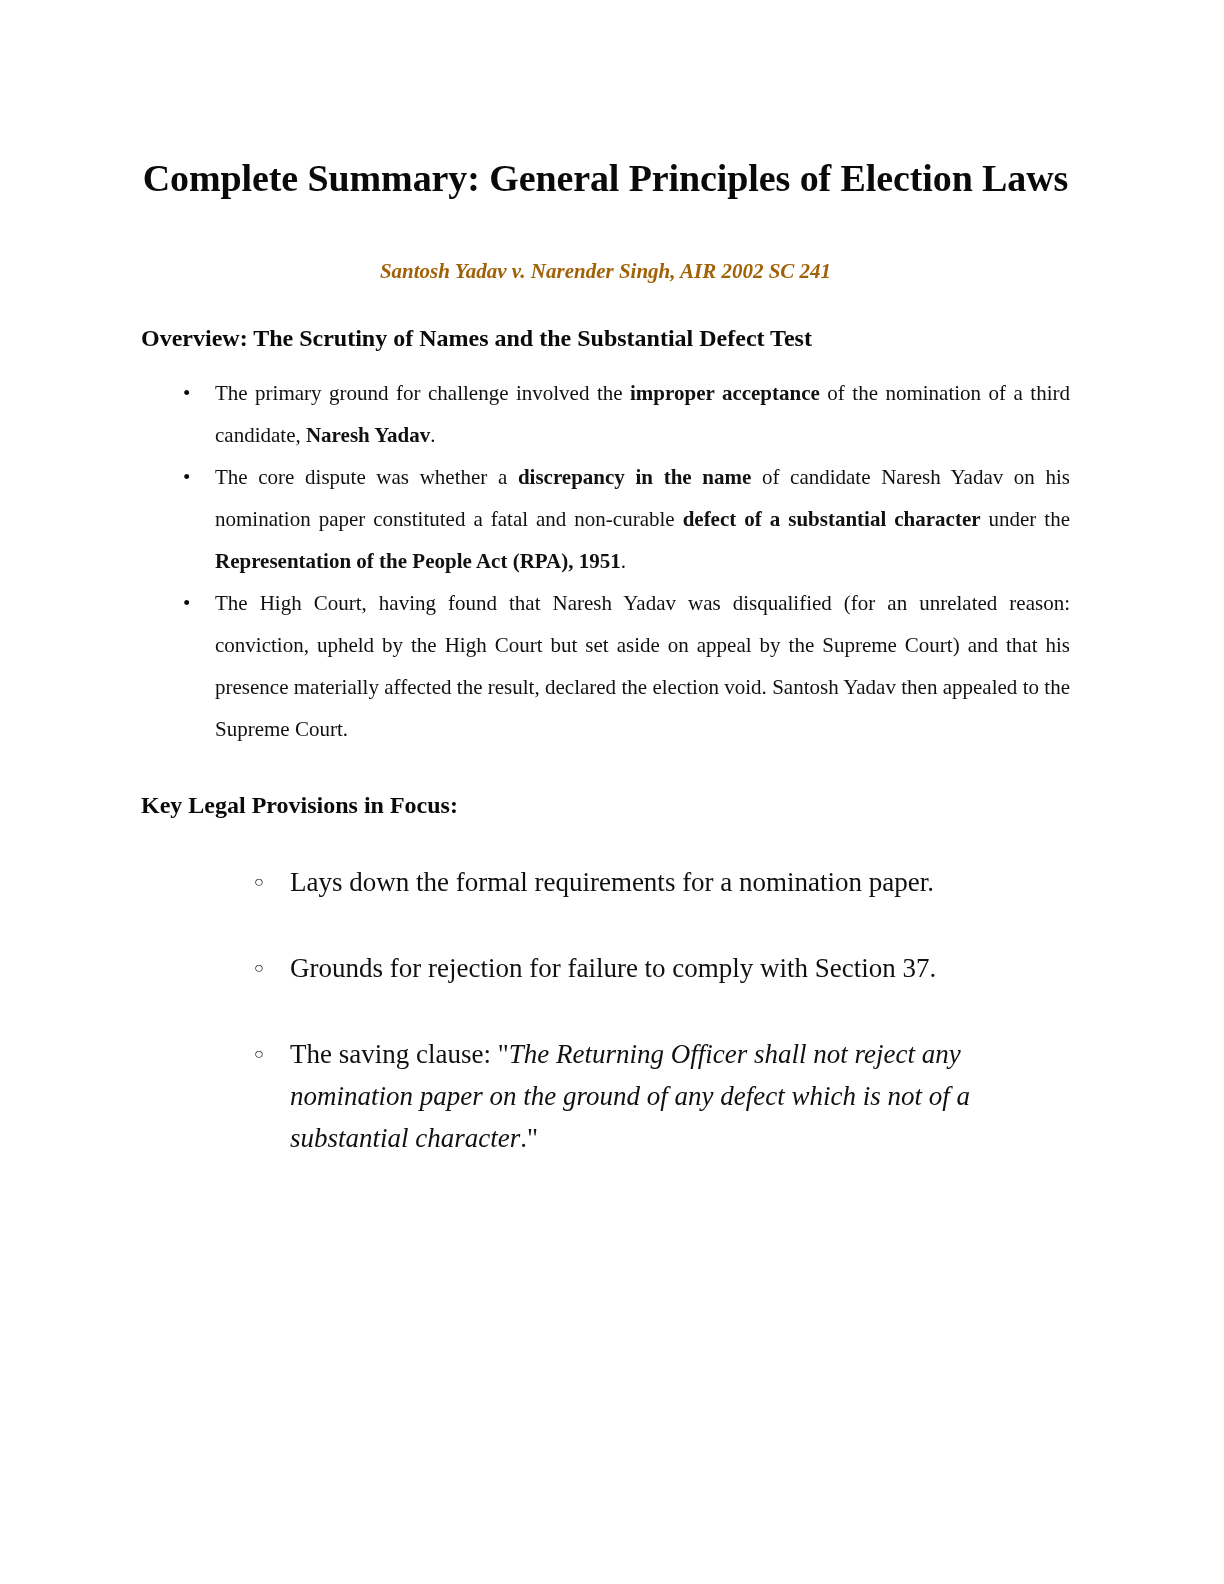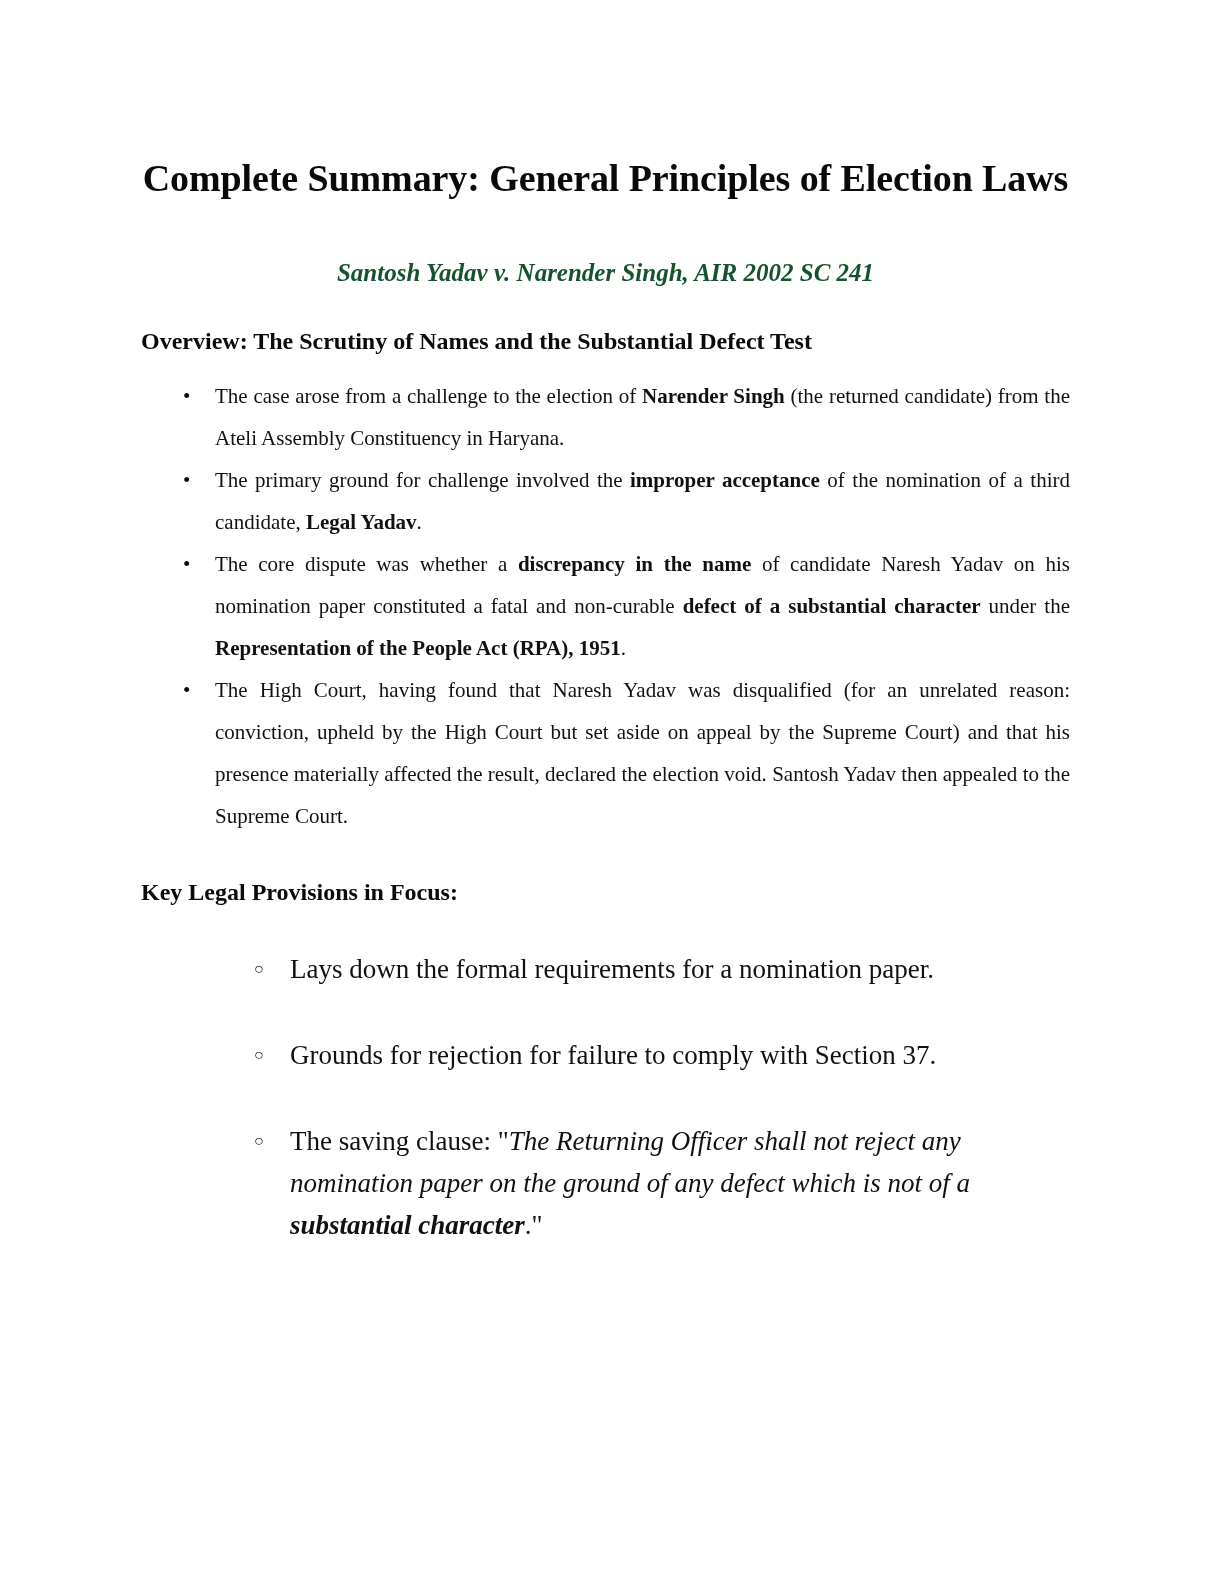--- a/index.html
+++ b/index.html
@@ -37,27 +37,27 @@
     line-height: 1.42;
     text-align: center;
     margin: 0;
     padding-top: 152px;
     letter-spacing: -0.1px;
     color: #0a0a0a;
   }
 
   
   .doc-subtitle {
-    font-size: 25px;
+    font-size: 21px;
     font-weight: 700;
     font-style: italic;
     text-align: center;
     margin: 0;
     padding-top: 53px;
-    color: #14532d;
+    color: #a16207;
   }
 
   
   .section-heading {
     font-size: 24px;
     font-weight: 700;
     text-align: left;
     margin: 0;
     color: #0a0a0a;
   }
@@ -122,43 +122,40 @@
     color: #1a1a1a;
   }
   .sub-indent { padding-left: 75px; }
 
   .spacer-sm { height: 20px; }
   .spacer-md { height: 22px; }
   .spacer-lg { height: 24px; }
 
   b, strong { font-weight: 700; }
   i, em { font-style: italic; }
-  .bi { font-weight: 700; font-style: italic; }
+  .bi { font-weight: 400; font-style: italic; }
   .quote { font-style: italic; }
   .last-li { text-align: left; }
 </style>
 </head>
 <body>
 
 <div class="page">
   <div class="content">
 
     <h1 class="doc-title">Complete Summary: General Principles of Election Laws</h1>
 
     <p class="doc-subtitle">Santosh Yadav v. Narender Singh, AIR 2002 SC 241</p>
 
     <h2 class="section-heading sh-overview">Overview: The Scrutiny of Names and the Substantial Defect Test</h2>
 
     <div class="block-overview">
       <ul class="lvl1">
         <li>
-          <span class="li-text"><span>The case arose from a challenge to the election of </span><b>Narender Singh</b><span> (the returned candidate) from the Ateli Assembly Constituency in Haryana.</span></span>
-        </li>
-        <li>
-          <span class="li-text"><span>The primary ground for challenge involved the </span><b>improper acceptance</b><span> of the nomination of a third candidate, </span><b>Legal Yadav</b><span>.</span></span>
+          <span class="li-text"><span>The primary ground for challenge involved the </span><b>improper acceptance</b><span> of the nomination of a third candidate, </span><b>Naresh Yadav</b><span>.</span></span>
         </li>
         <li>
           <span class="li-text"><span>The core dispute was whether a </span><b>discrepancy in the name</b><span> of candidate Naresh Yadav on his nomination paper constituted a fatal and non-curable </span><b>defect of a substantial character</b><span> under the </span><b>Representation of the People Act (RPA), 1951</b><span>.</span></span>
         </li>
         <li>
           <span class="li-text"><span>The High Court, having found that Naresh Yadav was disqualified (for an unrelated reason: conviction, upheld by the High Court but set aside on appeal by the Supreme Court) and that his presence materially affected the result, declared the election void. Santosh Yadav then appealed to the Supreme Court.</span></span>
         </li>
       </ul>
     </div>
 

